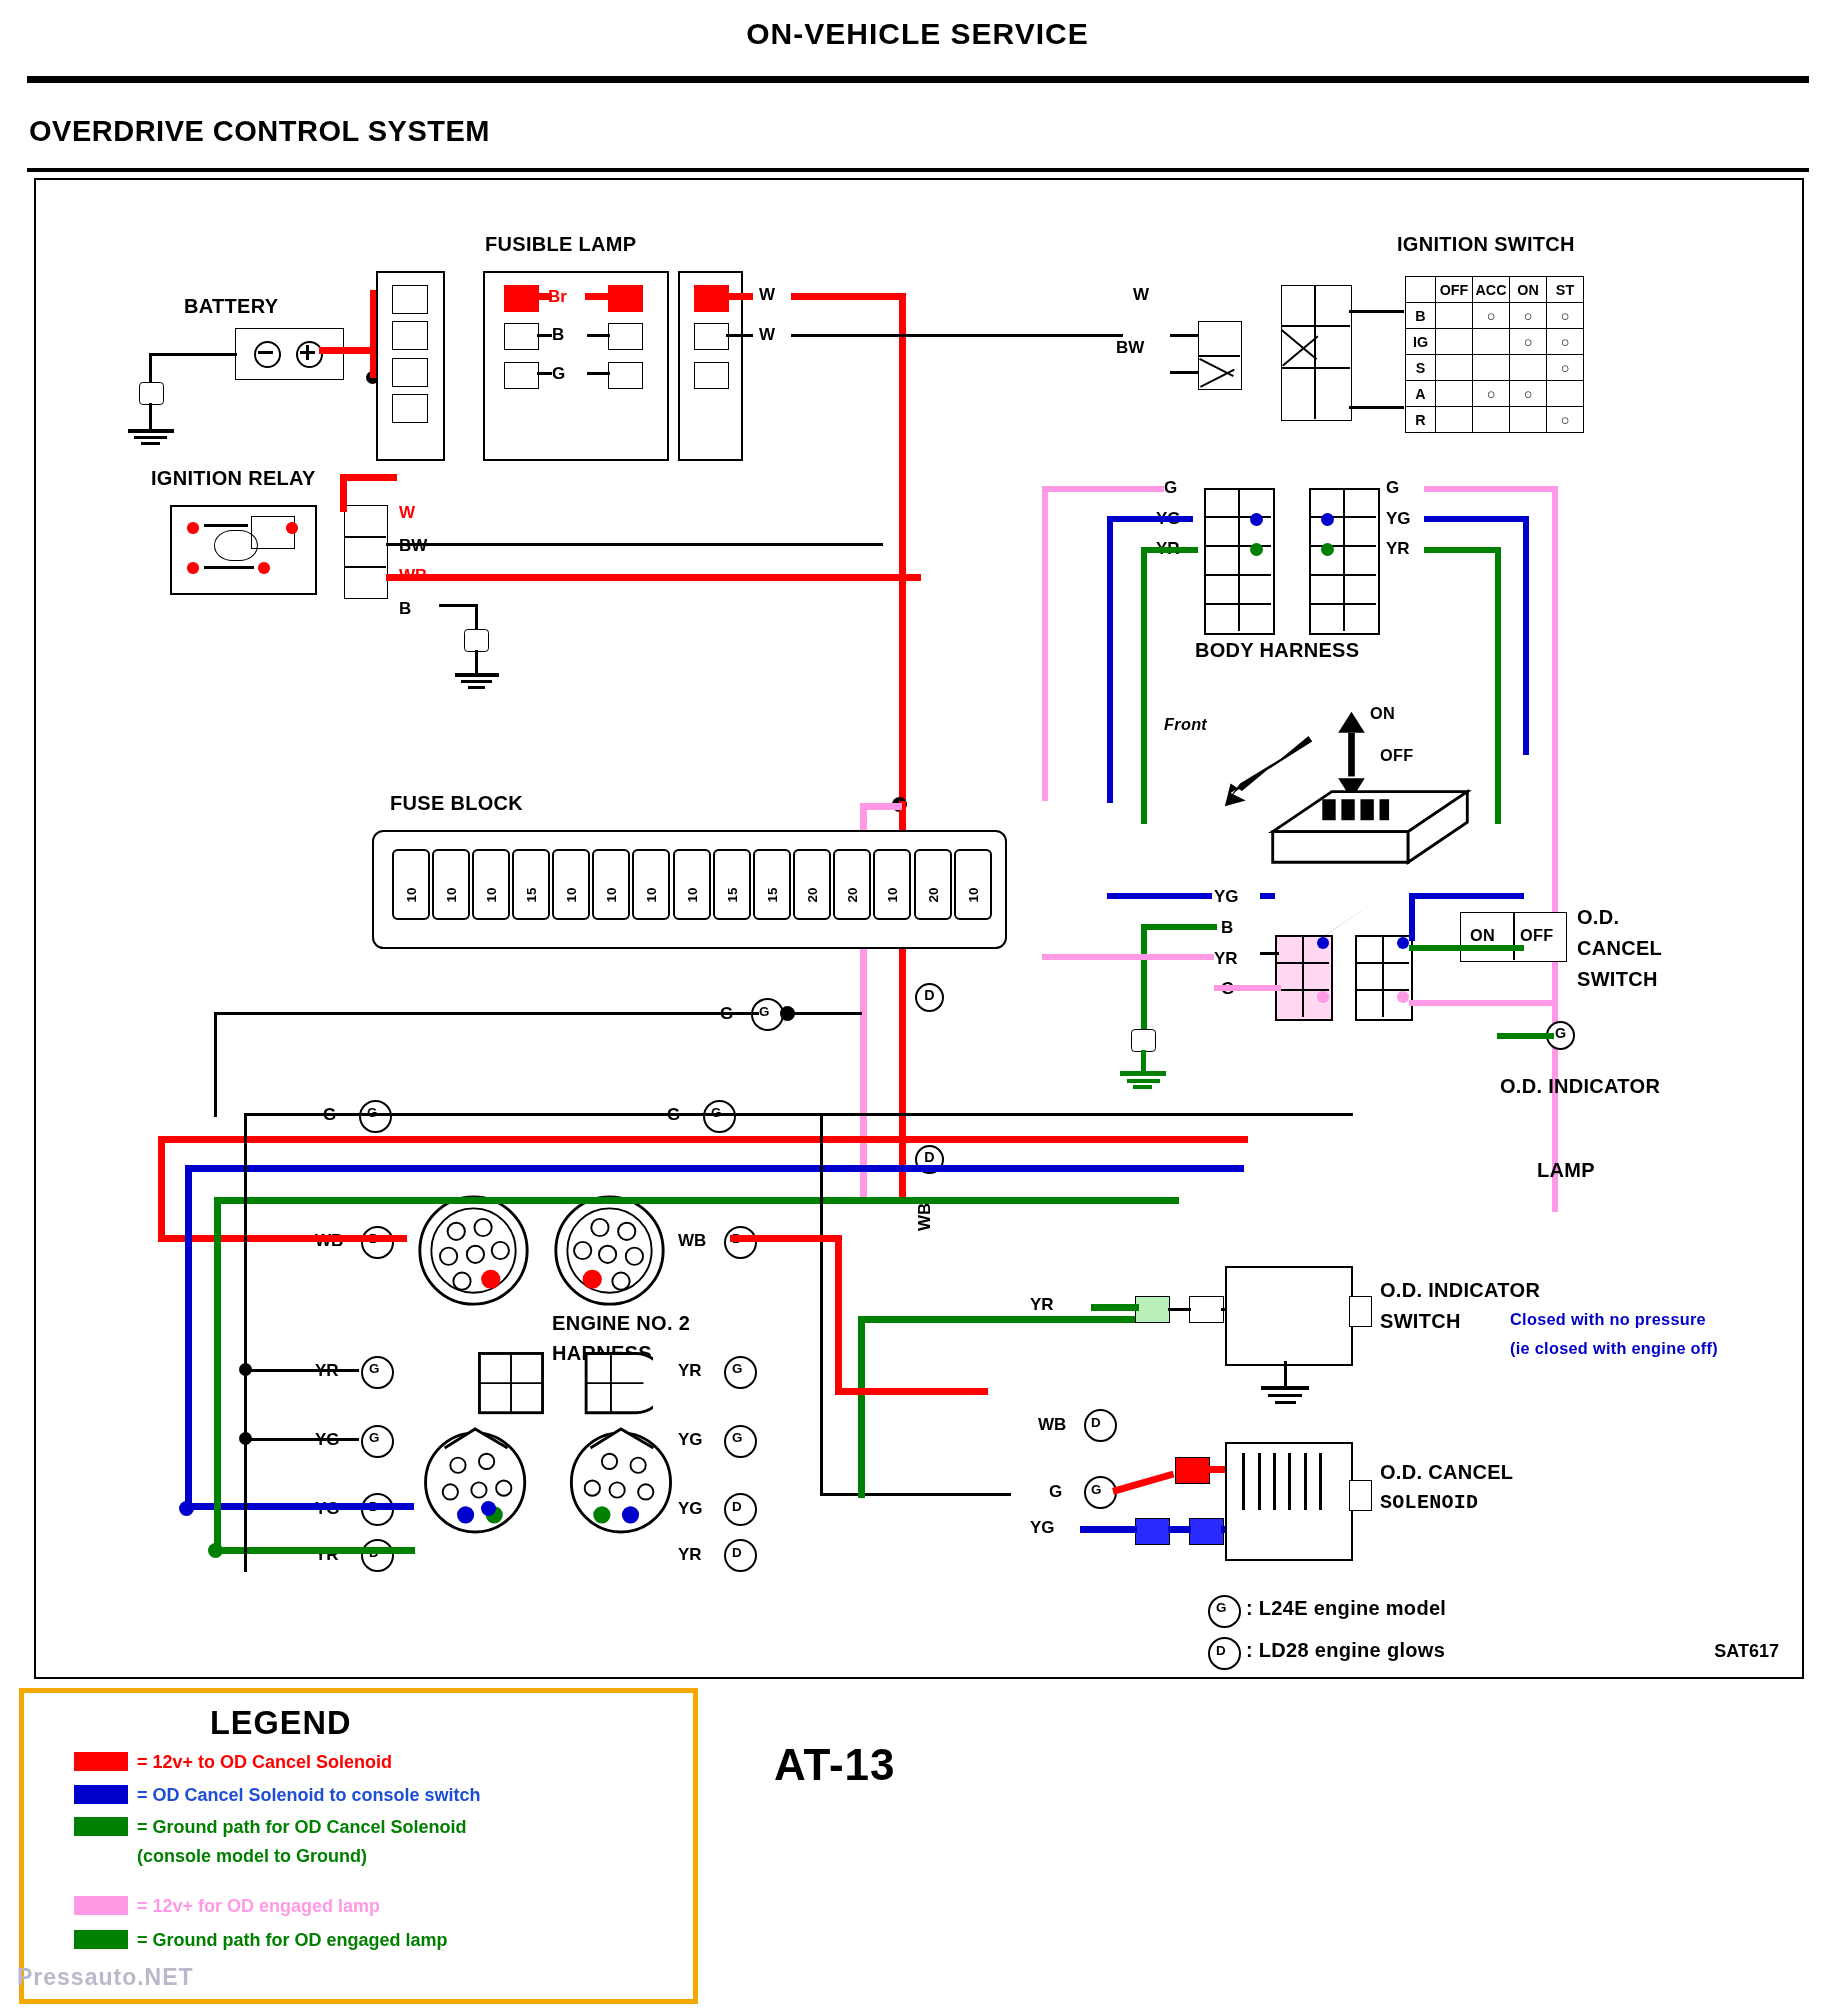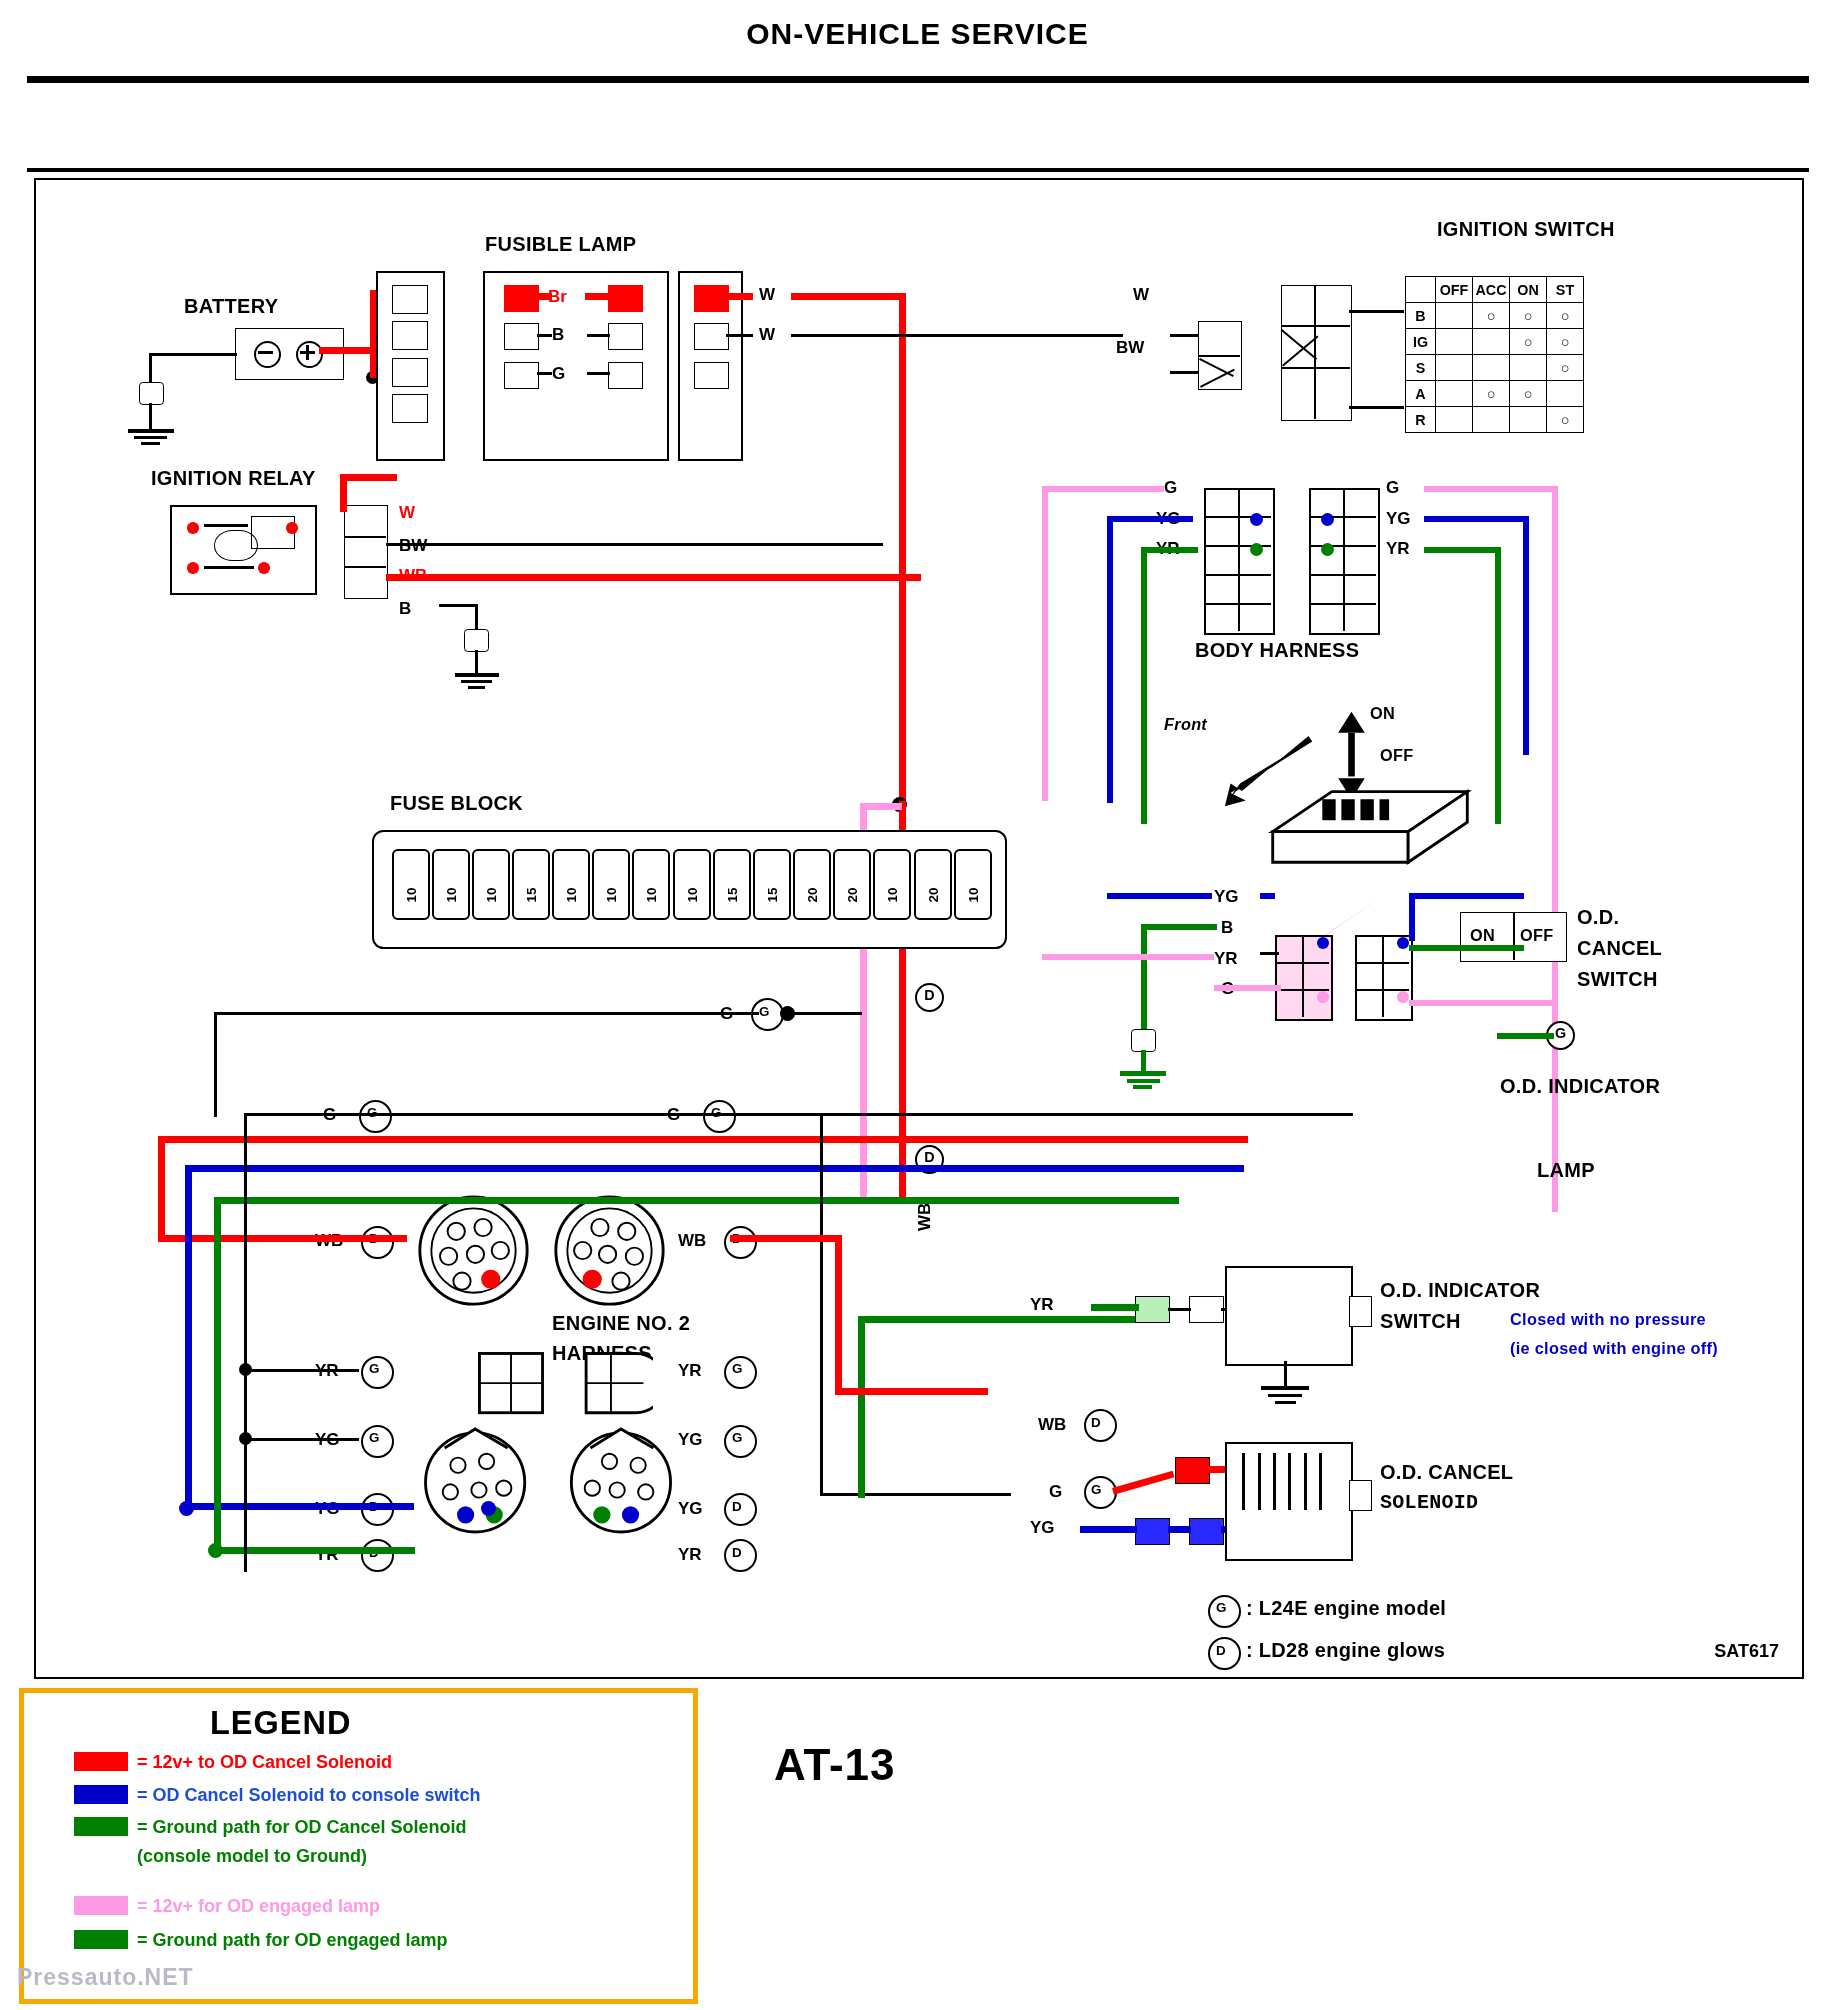--- a/index.html
+++ b/index.html
@@ -56,20 +56,21 @@
 
   .arrow{position:absolute;}
 </style>
 </head>
 <body>
 
 <div class="page">
 
   <div id="hdr-title">ON-VEHICLE SERVICE</div>
   <div id="hdr-rule"></div>
+  <div id="sec-title">OVERDRIVE CONTROL SYSTEM</div>
   <div id="sec-rule"></div>
 
   <div id="frame">
 
 
     <div class="lbl" style="left:148px;top:115px;">BATTERY</div>
     <div class="boxthin" style="left:199px;top:148px;width:107px;height:50px;"></div>
     <div class="circ" style="left:218px;top:161px;width:23px;height:23px;"></div>
     <div class="wire" style="left:222px;top:171px;width:15.3px;height:2.9px;"></div>
     <div class="circ" style="left:260px;top:161px;width:23px;height:23px;"></div>
@@ -134,21 +135,21 @@
     <div class="wire" style="left:1087px;top:154px;width:1.9px;height:0;"></div>
     <div class="wire" style="left:1134px;top:154px;width:29px;height:2.9px;"></div>
     <div class="wirelbl" style="left:1080px;top:158px;">BW</div>
     <div class="wire" style="left:1134px;top:191px;width:29px;height:2.9px;"></div>
 
     <div class="boxthin" style="left:1162px;top:141px;width:42px;height:67px;"></div>
     <div class="gridline" style="left:1162px;top:175px;width:42px;height:1.9px;"></div>
     <div class="wire" style="left:1164px;top:178px;width:38px;height:1.9px;transform:rotate(27deg);transform-origin:left top;"></div>
     <div class="wire" style="left:1164px;top:206px;width:38px;height:1.9px;transform:rotate(-27deg);transform-origin:left top;"></div>
 
-    <div class="lbl" style="left:1361px;top:38px;margin-left:40px;">IGNITION SWITCH</div>
+    <div class="lbl" style="left:1361px;top:53px;">IGNITION SWITCH</div>
     <div class="boxthin" style="left:1245px;top:105px;width:69px;height:134px;"></div>
     <div class="gridline" style="left:1245px;top:145px;width:69px;height:1.9px;"></div>
     <div class="gridline" style="left:1245px;top:187px;width:69px;height:1.9px;"></div>
     <div class="gridline" style="left:1278px;top:105px;width:1.9px;height:134px;"></div>
     <div class="wire" style="left:1246px;top:149px;width:46px;height:1.9px;transform:rotate(40deg);transform-origin:left top;"></div>
     <div class="wire" style="left:1246px;top:185px;width:46px;height:1.9px;transform:rotate(-40deg);transform-origin:left top;"></div>
 
     <table class="igs" style="left:1369px;top:96px;">
       <tbody>
           <tr>

